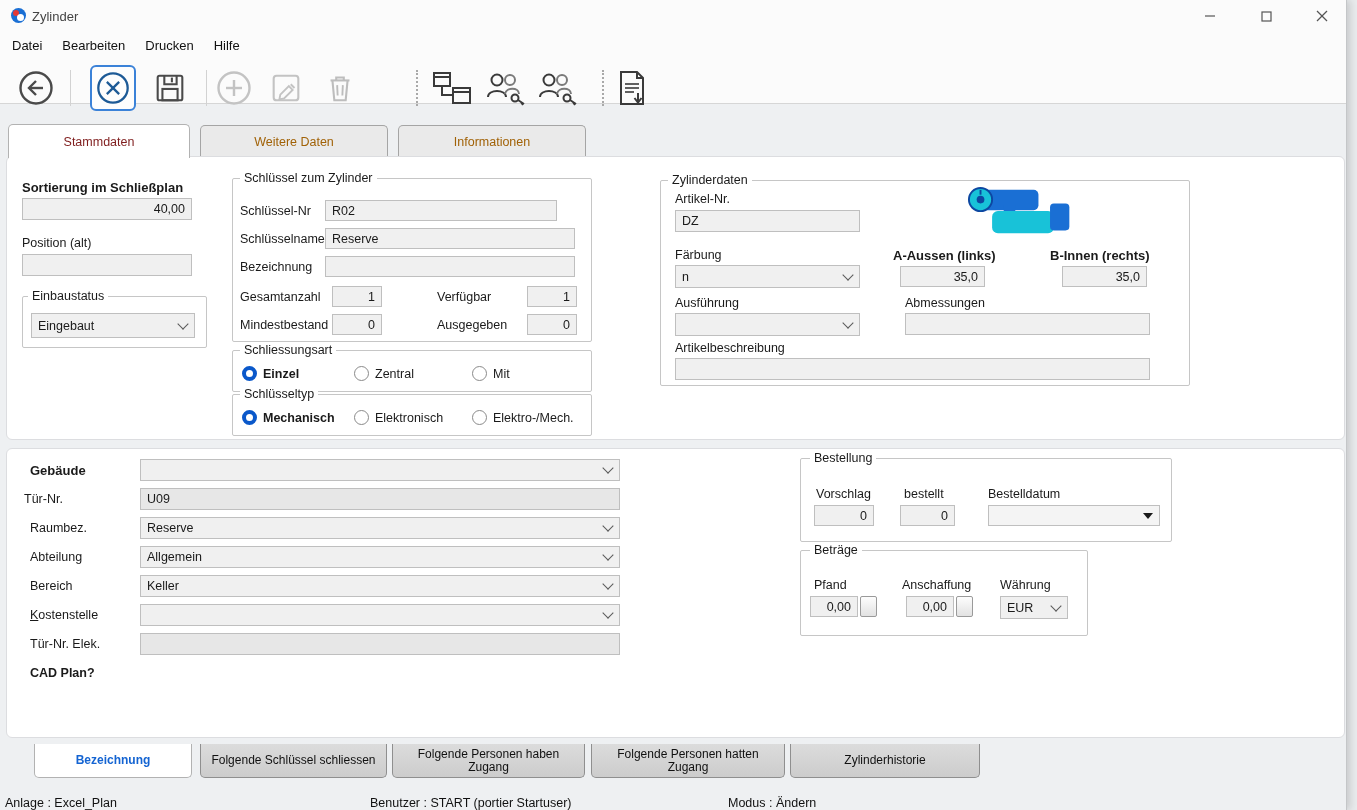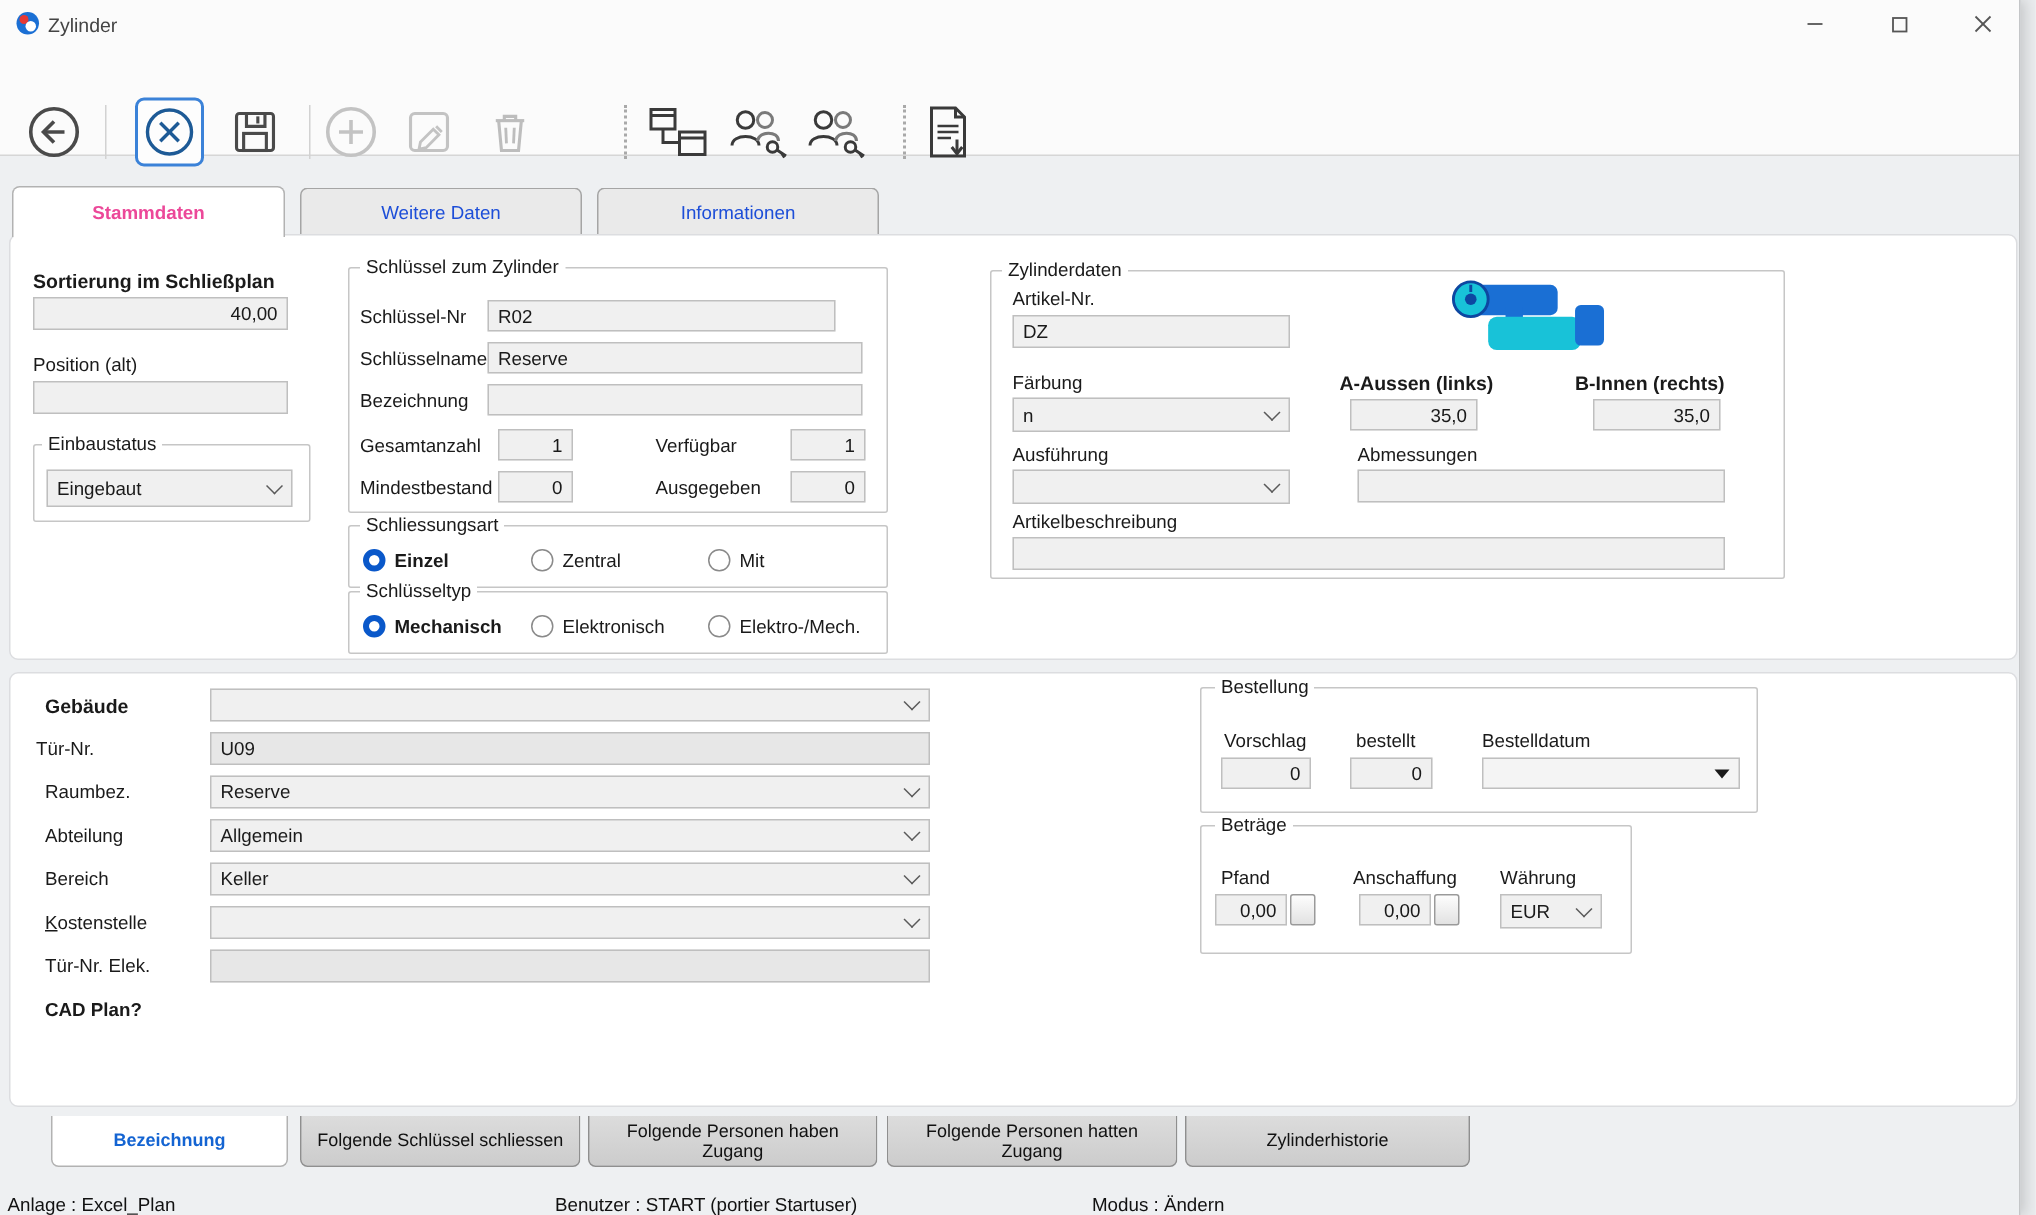--- a/index.html
+++ b/index.html
@@ -14,22 +14,22 @@
   .winbtn{position:absolute;top:0;width:46px;height:32px;display:flex;align-items:center;justify-content:center;}
   
   .menubar{position:absolute;left:2px;top:34px;height:24px;display:flex;}
   .menuitem{padding:4px 10px;font-size:13px;color:#111;}
   
   .tbtn{position:absolute;top:68px;width:40px;height:40px;display:flex;align-items:center;justify-content:center;}
   .tbtn-hl{position:absolute;top:65px;width:46px;height:46px;border:2px solid #3b82d8;border-radius:6px;display:flex;align-items:center;justify-content:center;background:#fdfdfd;}
   .tsep{position:absolute;top:70px;height:36px;border-left:1px solid #d2d2d2;}
   .tsep.dot{border-left:2px dotted #a9a9a9;}
   
-  .tab{position:absolute;top:125px;height:32px;display:flex;align-items:center;justify-content:center;font-size:12.5px;background:#eaeaea;border:1px solid #a5a5a5;border-bottom:none;border-radius:5px 5px 0 0;color:#1d4ed8;z-index:1;}
-  .tab.active{top:124px;height:34px;background:#fff;color:#ec4899;font-weight:700;z-index:3;border-color:#b2b2b2;text-align:right;}
+  .tab{position:absolute;top:125px;height:32px;display:flex;align-items:center;justify-content:center;font-size:12.5px;background:#eaeaea;border:1px solid #a5a5a5;border-bottom:none;border-radius:5px 5px 0 0;color:#a16207;z-index:1;}
+  .tab.active{top:124px;height:34px;background:#fff;color:#7f1d1d;font-weight:400;z-index:3;border-color:#b2b2b2;text-align:right;}
   
   .card{position:absolute;left:6px;width:1339px;background:#fff;border:1px solid #dcdde0;border-radius:6px;z-index:2;}
   
   .group{position:absolute;border:1px solid #c6c6c6;border-radius:2px;z-index:3;}
   .legend{position:absolute;background:#fff;padding:0 4px;font-size:12.5px;color:#1a1a1a;white-space:nowrap;z-index:4;}
   
   .lbl{position:absolute;font-size:12.5px;white-space:nowrap;z-index:4;}
   .b{font-weight:700;font-size:13px;}
   .clip{overflow:hidden;}
   .ufl::first-letter{text-decoration:underline;}
@@ -76,20 +76,26 @@
           </svg>
       </div>
       <div class="winbtn" style="left:1299px;">
         <svg width="12" height="12" viewBox="0 0 12 12">
             <line x1="1" y1="1" x2="11" y2="11" stroke="#555" stroke-width="1.2"></line>
             <line x1="11" y1="1" x2="1" y2="11" stroke="#555" stroke-width="1.2"></line>
           </svg>
       </div>
     </div>
 
+    <div class="menubar">
+      <span class="menuitem">Datei</span>
+      <span class="menuitem">Bearbeiten</span>
+      <span class="menuitem">Drucken</span>
+      <span class="menuitem">Hilfe</span>
+    </div>
 
     <div class="tbtn" style="left:16px;">
       <svg width="38" height="38" viewBox="0 0 38 38">
           <circle cx="19" cy="19" r="15.5" fill="none" stroke="#4a4a4a" stroke-width="2.4"></circle>
           <line x1="12" y1="19" x2="26" y2="19" stroke="#4a4a4a" stroke-width="2.4"></line>
           <path d="M19 12 L12 19 L19 26" fill="none" stroke="#4a4a4a" stroke-width="2.4"></path>
         </svg>
     </div>
     <div class="tsep" style="left:70px;"></div>
     <div class="tbtn-hl" style="left:90px;">

